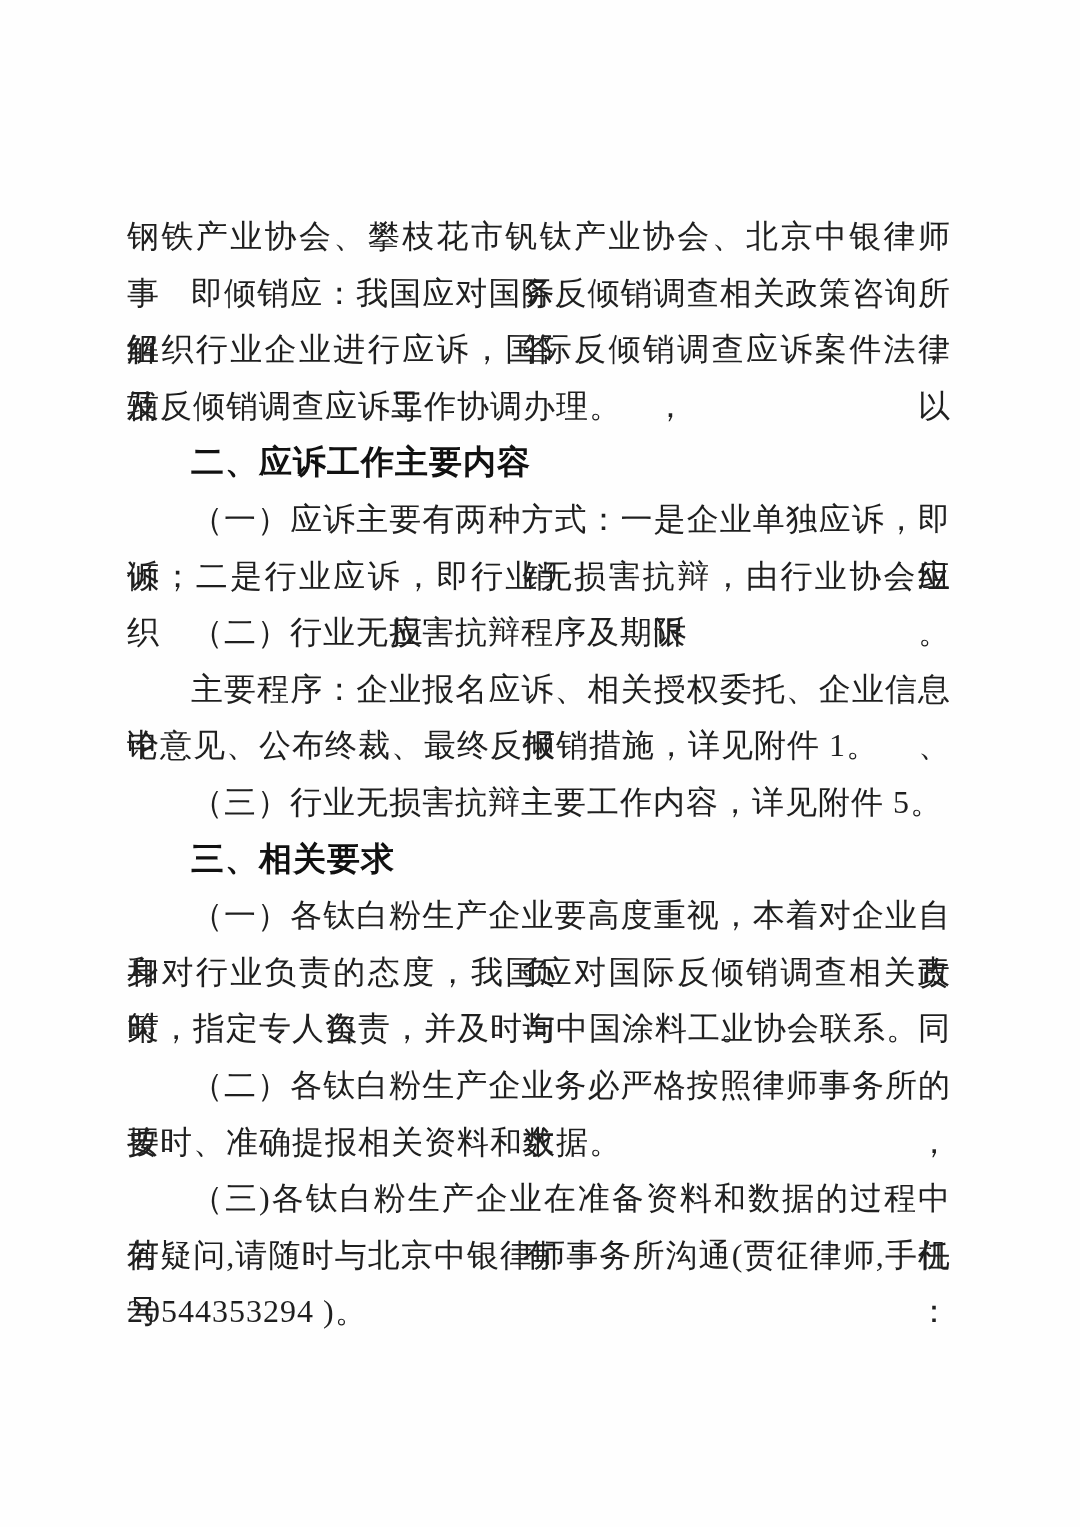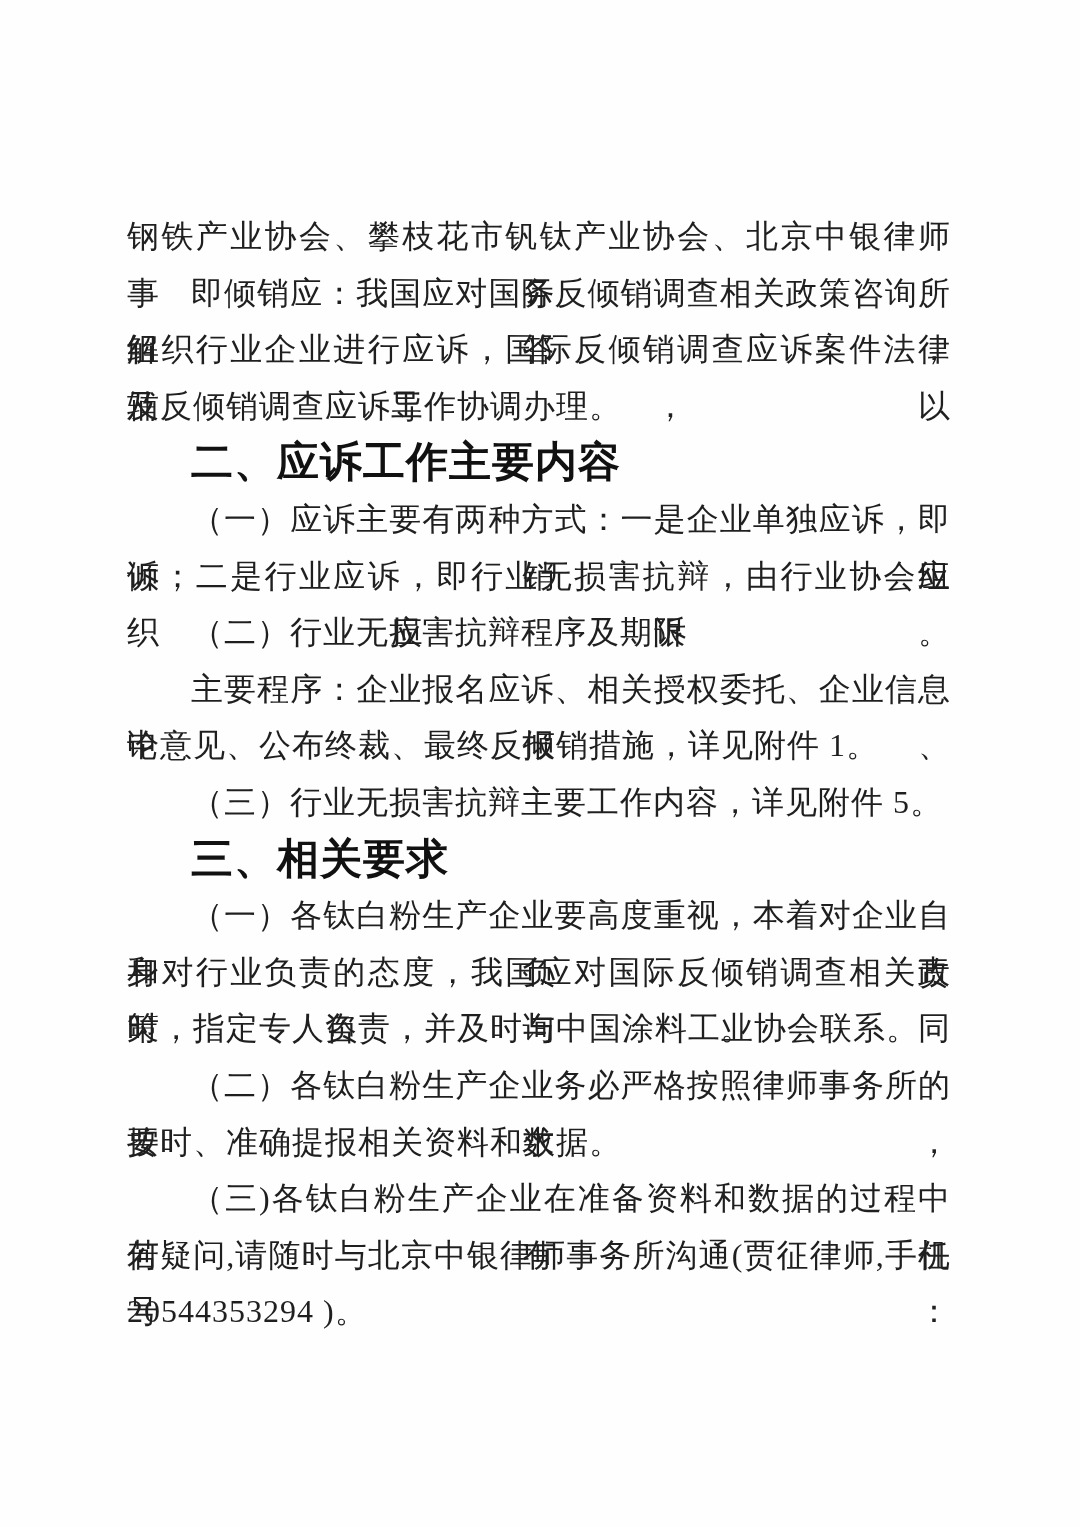--- a/index.html
+++ b/index.html
@@ -37,21 +37,21 @@
     text-indent: 64px;
   }
   .line.justify {
     white-space: normal;
     text-align: justify;
     text-align-last: justify;
   }
   .line.heading {
     font-family: "Liberation Sans", "DejaVu Sans", sans-serif;
     font-weight: bold;
-    font-size: 42px;
+    font-size: 33px;
     color: #111;
   }
 </style>
 </head>
 <body>
 
 <div class="page">
   <div class="doc-body">
       <div class="line justify">钢铁产业协会、攀枝花市钒钛产业协会、北京中银律师事务所</div>
       <div class="line indent justify">即倾销应：我国应对国际反倾销调查相关政策咨询、解答，</div>

